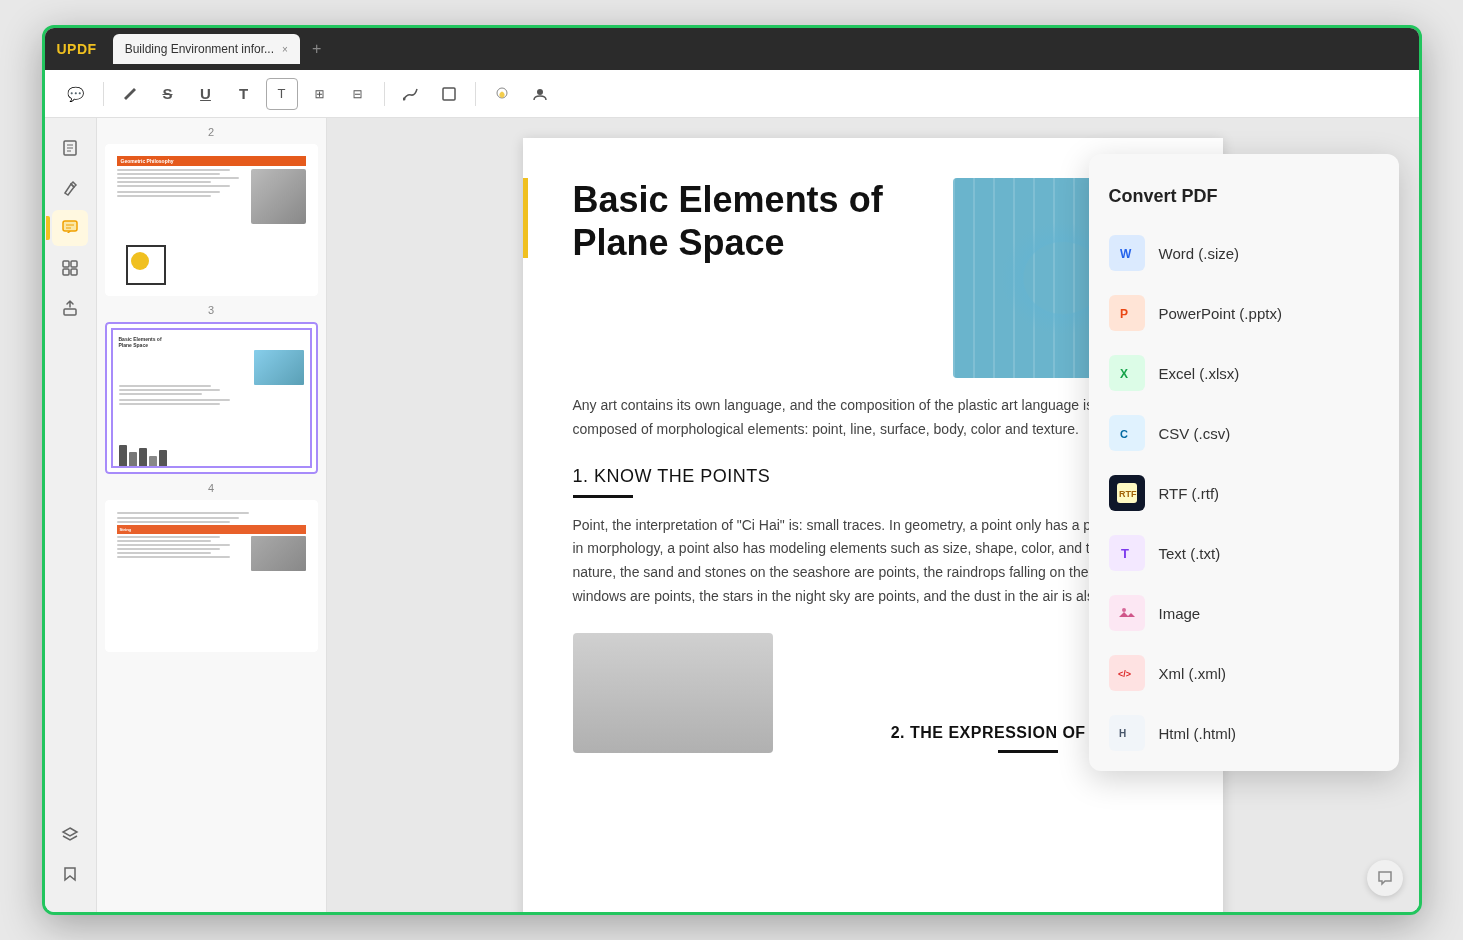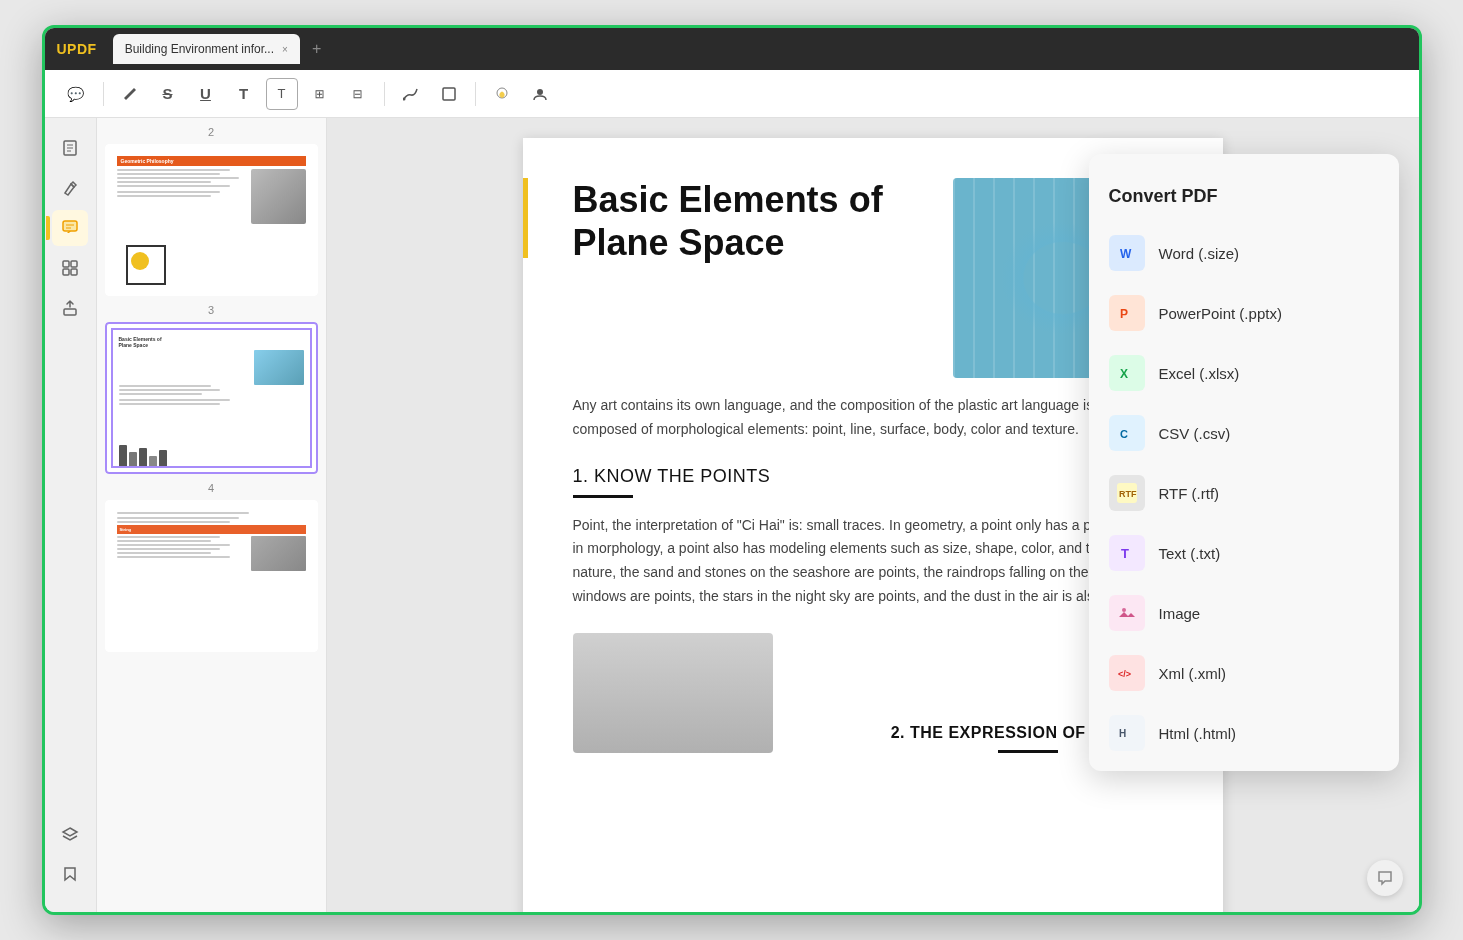--- a/index.html
+++ b/index.html
@@ -311,21 +311,21 @@
       flex-shrink: 0;
     }
     .convert-item-label {
       font-size: 15px;
       color: #333;
     }
     .icon-word { background: #dbeafe; color: #2563eb; }
     .icon-ppt { background: #ffe4d6; color: #ea4714; }
     .icon-excel { background: #dcfce7; color: #16a34a; }
     .icon-csv { background: #e0f2fe; color: #0369a1; }
-    .icon-rtf { background: #e5e5e5; color: #a16207; text-align: center; }
+    .icon-rtf { background: #0f172a; color: #a16207; text-align: center; }
     .icon-text { background: #f3e8ff; color: #7c3aed; }
     .icon-image { background: #fce7f3; color: #be185d; }
     .icon-xml { background: #fee2e2; color: #dc2626; }
     .icon-html { background: #f1f5f9; color: #475569; }
 
     
     .thumb-page-2 {
       background: white;
       height: 140px;
       padding: 6px;

